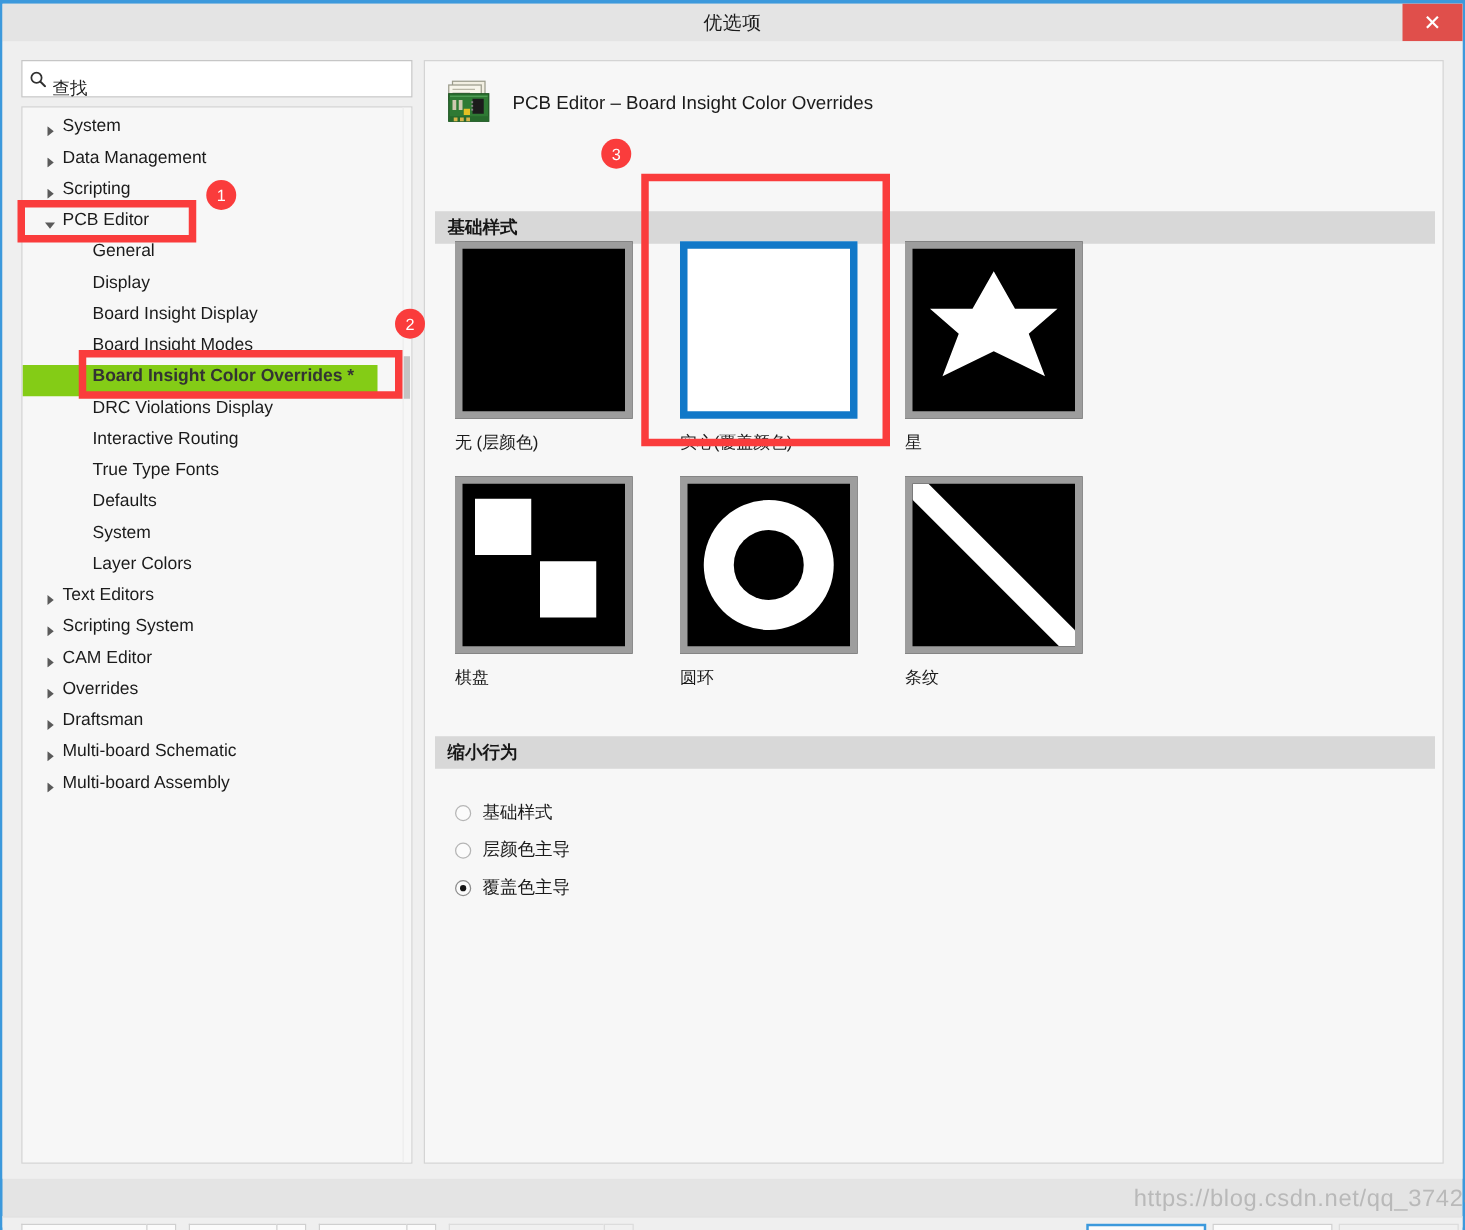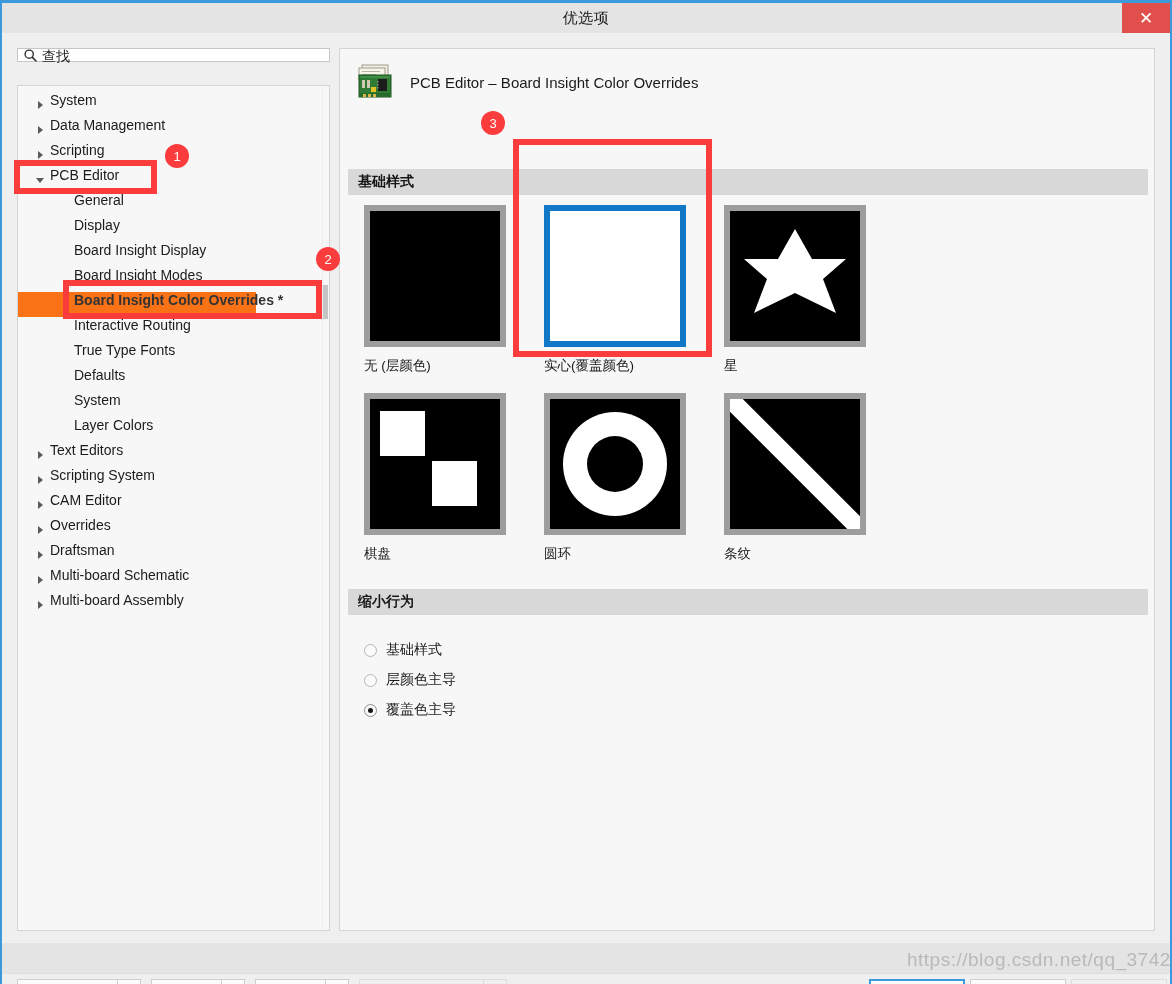--- a/index.html
+++ b/index.html
@@ -49,24 +49,24 @@
     background: #efefef;
   }
 
   
   #left-pane {
     position: absolute; left: 15px; top: 15px;
     width: 313px; height: 883px;
   }
   #search-box {
     position: absolute; left: 0; top: 0;
-    width: 313px; height: 14px;
+    width: 313px; height: 30px;
     background: #fff;
     border: 1px solid #c6c6c6;
-    display: flex; align-items: flex-start;
+    display: flex; align-items: flex-end;
   }
   #search-icon {
     width: 24px; height: 100%;
     display: flex; align-items: center; justify-content: center;
     flex: 0 0 24px;
   }
   #search-icon svg { display:block; }
   #search-text {
     font-size: 14px; color: #222; line-height: 1;
   }
@@ -93,22 +93,22 @@
   .tree-item.lvl0 { padding-left: 16px; }
   .tree-item.lvl1 { padding-left: 56px; }
   .tree-item .arrow {
     position: absolute; left: 18px; top: 50%;
     transform: translateY(-50%);
     width: 8px; height: 8px;
   }
   .tree-item.lvl0 .label { padding-left: 16px; }
   .arrow svg { display:block; }
   .tree-item.selected {
-    background: #f97316;
-    width: 238px;
+    background: #84cc16;
+    width: 284px;
     font-weight: bold;
     color: #333;
   }
   
   #tree-scroll-track {
     position: absolute; right: 0; top: 0;
     width: 7px; height: 100%;
     background: #f7f7f7;
     border-left: 1px solid #ededed;
   }
@@ -142,21 +142,21 @@
     background: #d8d8d8;
     display: flex; align-items: center;
     padding-left: 10px;
     font-size: 14px; font-weight: bold; color: #171717;
   }
   #sec-base { top: 120px; }
   #sec-zoom { top: 540px; }
 
   
   #pattern-grid {
-    position: absolute; left: 24px; top: 156px;
+    position: absolute; left: 24px; top: 144px;
     width: 560px;
   }
   .pattern-row { display: flex; }
   .pattern-cell {
     width: 180px;
     display: flex; flex-direction: column; align-items: flex-start;
     cursor: pointer;
   }
   .swatch {
     width: 142px; height: 142px;
@@ -336,20 +336,23 @@
             <div class="tree-item lvl1">
               <span class="label">Board Insight Display</span>
             </div>
             <div class="tree-item lvl1">
               <span class="label">Board Insight Modes</span>
             </div>
             <div class="tree-item lvl1 selected">
               <span class="label">Board Insight Color Overrides *</span>
             </div>
             <div class="tree-item lvl1">
+              <span class="label">DRC Violations Display</span>
+            </div>
+            <div class="tree-item lvl1">
               <span class="label">Interactive Routing</span>
             </div>
             <div class="tree-item lvl1">
               <span class="label">True Type Fonts</span>
             </div>
             <div class="tree-item lvl1">
               <span class="label">Defaults</span>
             </div>
             <div class="tree-item lvl1">
               <span class="label">System</span>

